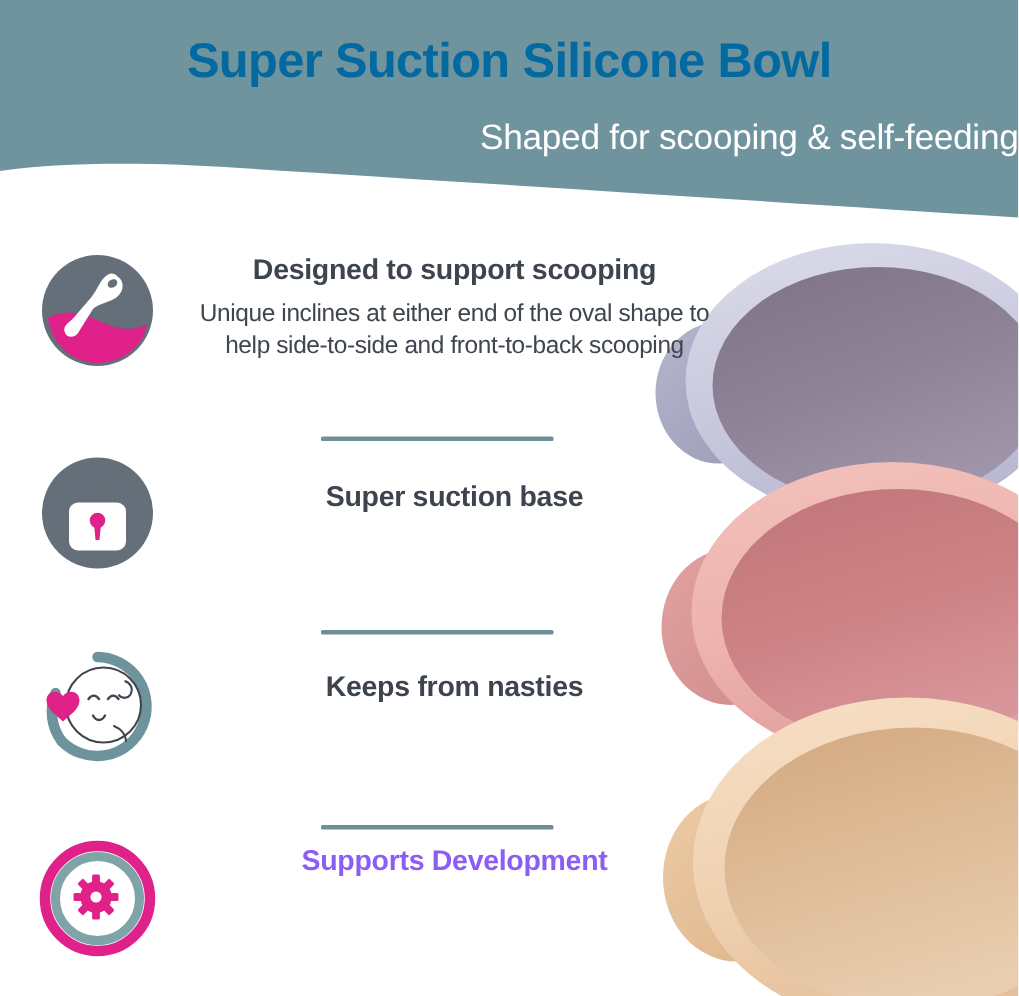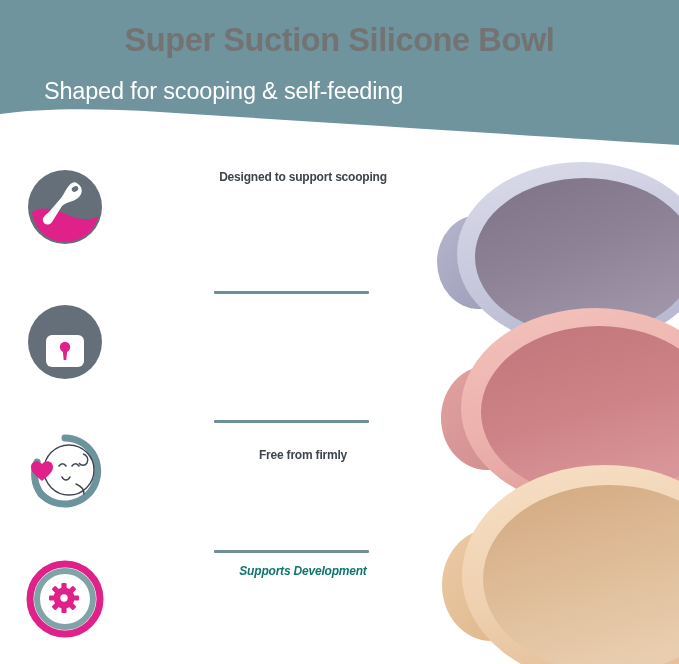--- a/index.html
+++ b/index.html
@@ -42,40 +42,40 @@
     width: 679px;
     height: 160px;
     pointer-events: none;
   }
   .title {
     position: absolute;
     left: 0;
     top: 23px;
     width: 679px;
     text-align: center;
-    color: #737373;
+    color: #0369a1;
     font-size: 32.5px;
     font-weight: bold;
     letter-spacing: -0.4px;
     line-height: 1.05;
     white-space: nowrap;
   }
   .subtitle {
     position: absolute;
     left: 0;
     top: 79px;
     width: 679px;
-    text-align: left;
+    text-align: right;
     color: #ffffff;
     font-size: 23.5px;
     font-weight: normal;
     letter-spacing: -0.2px;
     line-height: 1.1;
     white-space: nowrap;
-    padding-left: 44px;
+    padding-left: 56px;
     box-sizing: border-box;
   }
 
   
   .bowls {
     position: absolute;
     right: 0;
     top: 150px;
     width: 260px;
     height: 514px;
@@ -96,30 +96,29 @@
     height: 78px;
   }
   .feature .copy {
     position: absolute;
     left: 118px;
     width: 370px;
     text-align: center;
   }
   .f-title {
     color: #3d444d;
-    font-size: 12px;
+    font-size: 19px;
     font-weight: bold;
     letter-spacing: -0.2px;
     line-height: 1.2;
     margin: 0 0 6px 0;
     white-space: nowrap;
   }
   .f-title.accent {
-    color: #0f766e;
-    font-style: italic;
+    color: #8b5cf6;
   }
   .f-body {
     color: #3f4650;
     font-size: 16.3px;
     font-weight: normal;
     line-height: 1.32;
     letter-spacing: -0.25px;
     margin: 0;
   }
 
@@ -221,58 +220,60 @@
       <svg width="78" height="78" viewBox="0 0 78 78" xmlns="http://www.w3.org/2000/svg">
         <circle cx="39" cy="39" r="37" fill="#656f79"></circle>
         <path d="M6,44 C16,38 28,40 40,46 C52,52 64,53 72,48 C70,62 56,74 39,74 C22,74 8,61 6,44 Z" fill="#e0218a"></path>
         <path d="M52,16 C57,19 57,26 52,30 C47,34 40,34 36,38 L26,54 C23,58 18,57 17,53 C16,49 20,47 23,44
                  L35,30 C39,25 41,18 46,15 C48,14 50,14 52,16 Z" fill="#ffffff"></path>
         <ellipse cx="49" cy="21" rx="3.4" ry="2.6" fill="#656f79" transform="rotate(-28 49 21)"></ellipse>
       </svg>
     </div>
     <div class="copy" style="top:2px;">
       <p class="f-title">Designed to support scooping</p>
+      <p class="f-body">Unique inclines at either end of the oval shape to help side-to-side and front-to-back scooping</p>
     </div>
   </div>
 
   <div class="divider" style="top:291px;"></div>
 
   <div class="feature" style="top:303px;">
     <div class="icon">
       <svg width="78" height="78" viewBox="0 0 78 78" xmlns="http://www.w3.org/2000/svg">
         <circle cx="39" cy="39" r="37" fill="#656f79"></circle>
         <path d="M27,34 L27,27 C27,20 32,15 39,15 C46,15 51,20 51,27 L51,34 L43,34 L43,27
                  C43,24.5 41.5,23 39,23 C36.5,23 35,24.5 35,27 L35,34 Z" fill="#656f79"></path>
         <rect x="20" y="32" width="38" height="32" rx="6" fill="#ffffff"></rect>
         <circle cx="39" cy="44" r="5.2" fill="#e0218a"></circle>
         <path d="M36.6,46 L41.4,46 L40.3,57 L37.7,57 Z" fill="#e0218a"></path>
       </svg>
     </div>
     <div class="copy" style="top:18px;">
+      <p class="f-title">Super suction base</p>
     </div>
   </div>
 
   <div class="divider" style="top:420px;"></div>
 
   <div class="feature" style="top:432px;">
     <div class="icon">
       <svg width="78" height="78" viewBox="0 0 78 78" xmlns="http://www.w3.org/2000/svg">
         <path d="M39,6 A33,33 0 1,1 15,62" fill="none" stroke="#6d949d" stroke-width="7" stroke-linecap="round"></path>
         <path d="M15,62 A33,33 0 0,1 11,30" fill="none" stroke="#6d949d" stroke-width="7" stroke-linecap="round"></path>
         <circle cx="43" cy="38" r="25" fill="#ffffff" stroke="#3f4650" stroke-width="1.4"></circle>
         <path d="M57,22 C61,23 63,27 61,31 C59,34 55,34 53,31" fill="#ffffff" stroke="#3f4650" stroke-width="1.4"></path>
         <path d="M33,34 C35,31 38,31 40,34" fill="none" stroke="#3f4650" stroke-width="1.6" stroke-linecap="round"></path>
         <path d="M46,34 C48,31 51,31 53,34" fill="none" stroke="#3f4650" stroke-width="1.6" stroke-linecap="round"></path>
         <path d="M36,45 C38,49 42,49 44,45" fill="none" stroke="#3f4650" stroke-width="1.6" stroke-linecap="round"></path>
         <path d="M50,52 C55,54 58,58 58,62" fill="none" stroke="#3f4650" stroke-width="1.4" stroke-linecap="round"></path>
         <path d="M16,32 C20,27 27,29 27,35 C27,41 20,45 16,49 C12,45 5,41 5,35 C5,29 12,27 16,32 Z" fill="#e0218a"></path>
       </svg>
     </div>
     <div class="copy" style="top:16px;">
-      <p class="f-title">Free from firmly</p>
+      <p class="f-title">Keeps from nasties</p>
     </div>
   </div>
 
   <div class="divider" style="top:550px;"></div>
 
   <div class="feature" style="top:560px;">
     <div class="icon">
       <svg width="78" height="78" viewBox="0 0 78 78" xmlns="http://www.w3.org/2000/svg">
         <circle cx="39" cy="39" r="35" fill="none" stroke="#e0218a" stroke-width="7"></circle>
         <circle cx="39" cy="39" r="28" fill="none" stroke="#7fa3a6" stroke-width="6"></circle>

